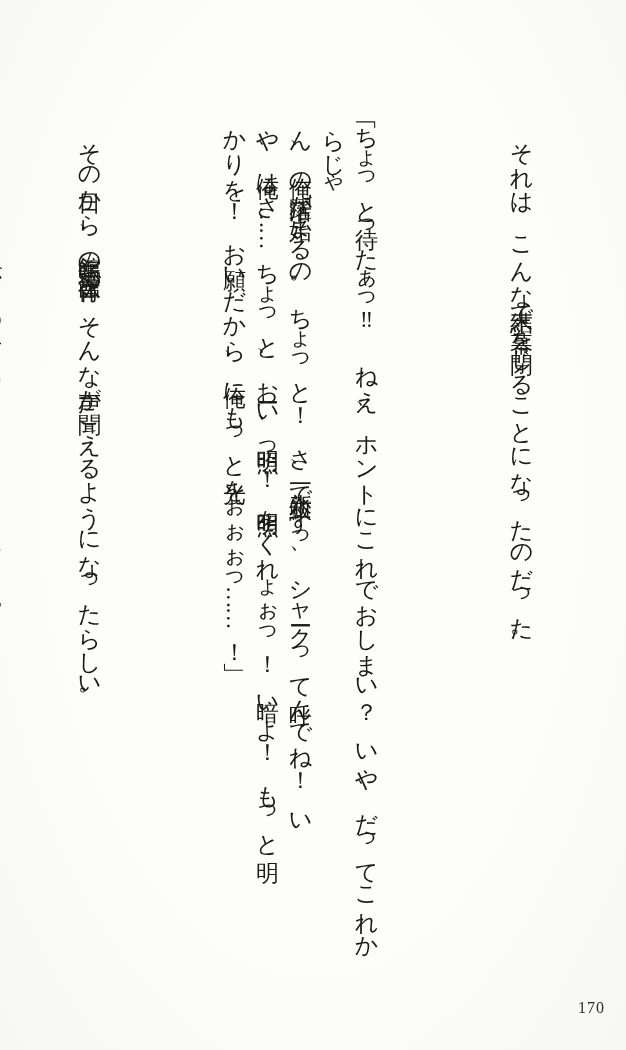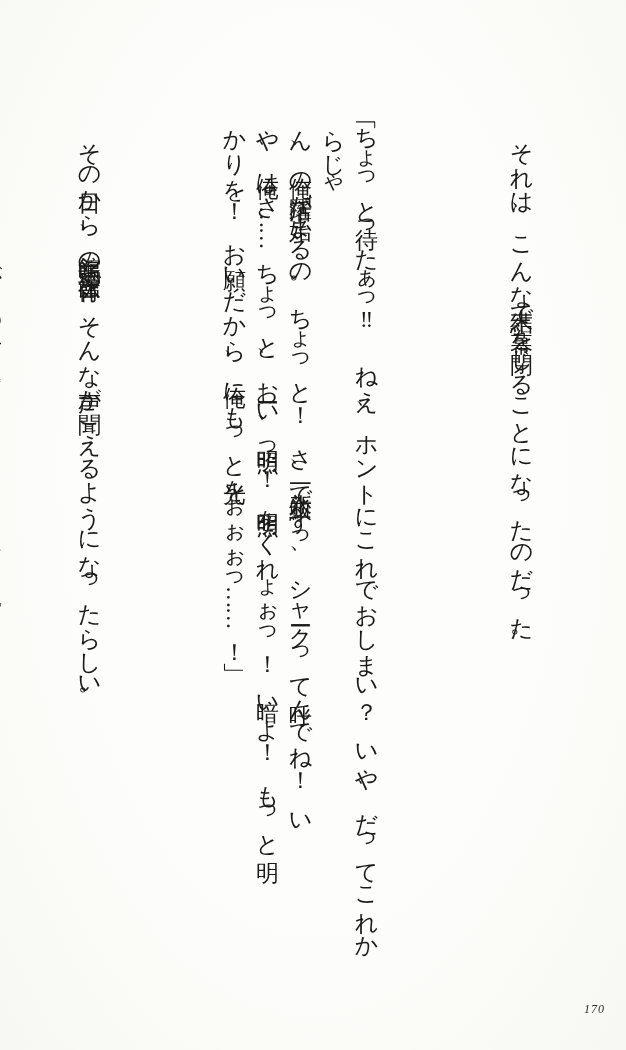--- a/index.html
+++ b/index.html
@@ -38,22 +38,21 @@
   .para.indent { text-indent: 0.55em; }
   
   .gap-wide   { margin-block-end: 56px; }  
   .gap-large  { margin-block-end: 46px; }  
   .gap-medium { margin-block-end: 28px; }
   .page-number {
     position: absolute;
     right: 21px;
     bottom: 33px;
     font-family: "Liberation Serif", "DejaVu Serif", serif;
-    font-style: italic;
-    font-size: 12px;
+    font-size: 16px;
     letter-spacing: 1px;
     color: #2b2b29;
   }
 </style>
 </head>
 <body>
 
 <div class="page">
 
   <main class="text-area">

